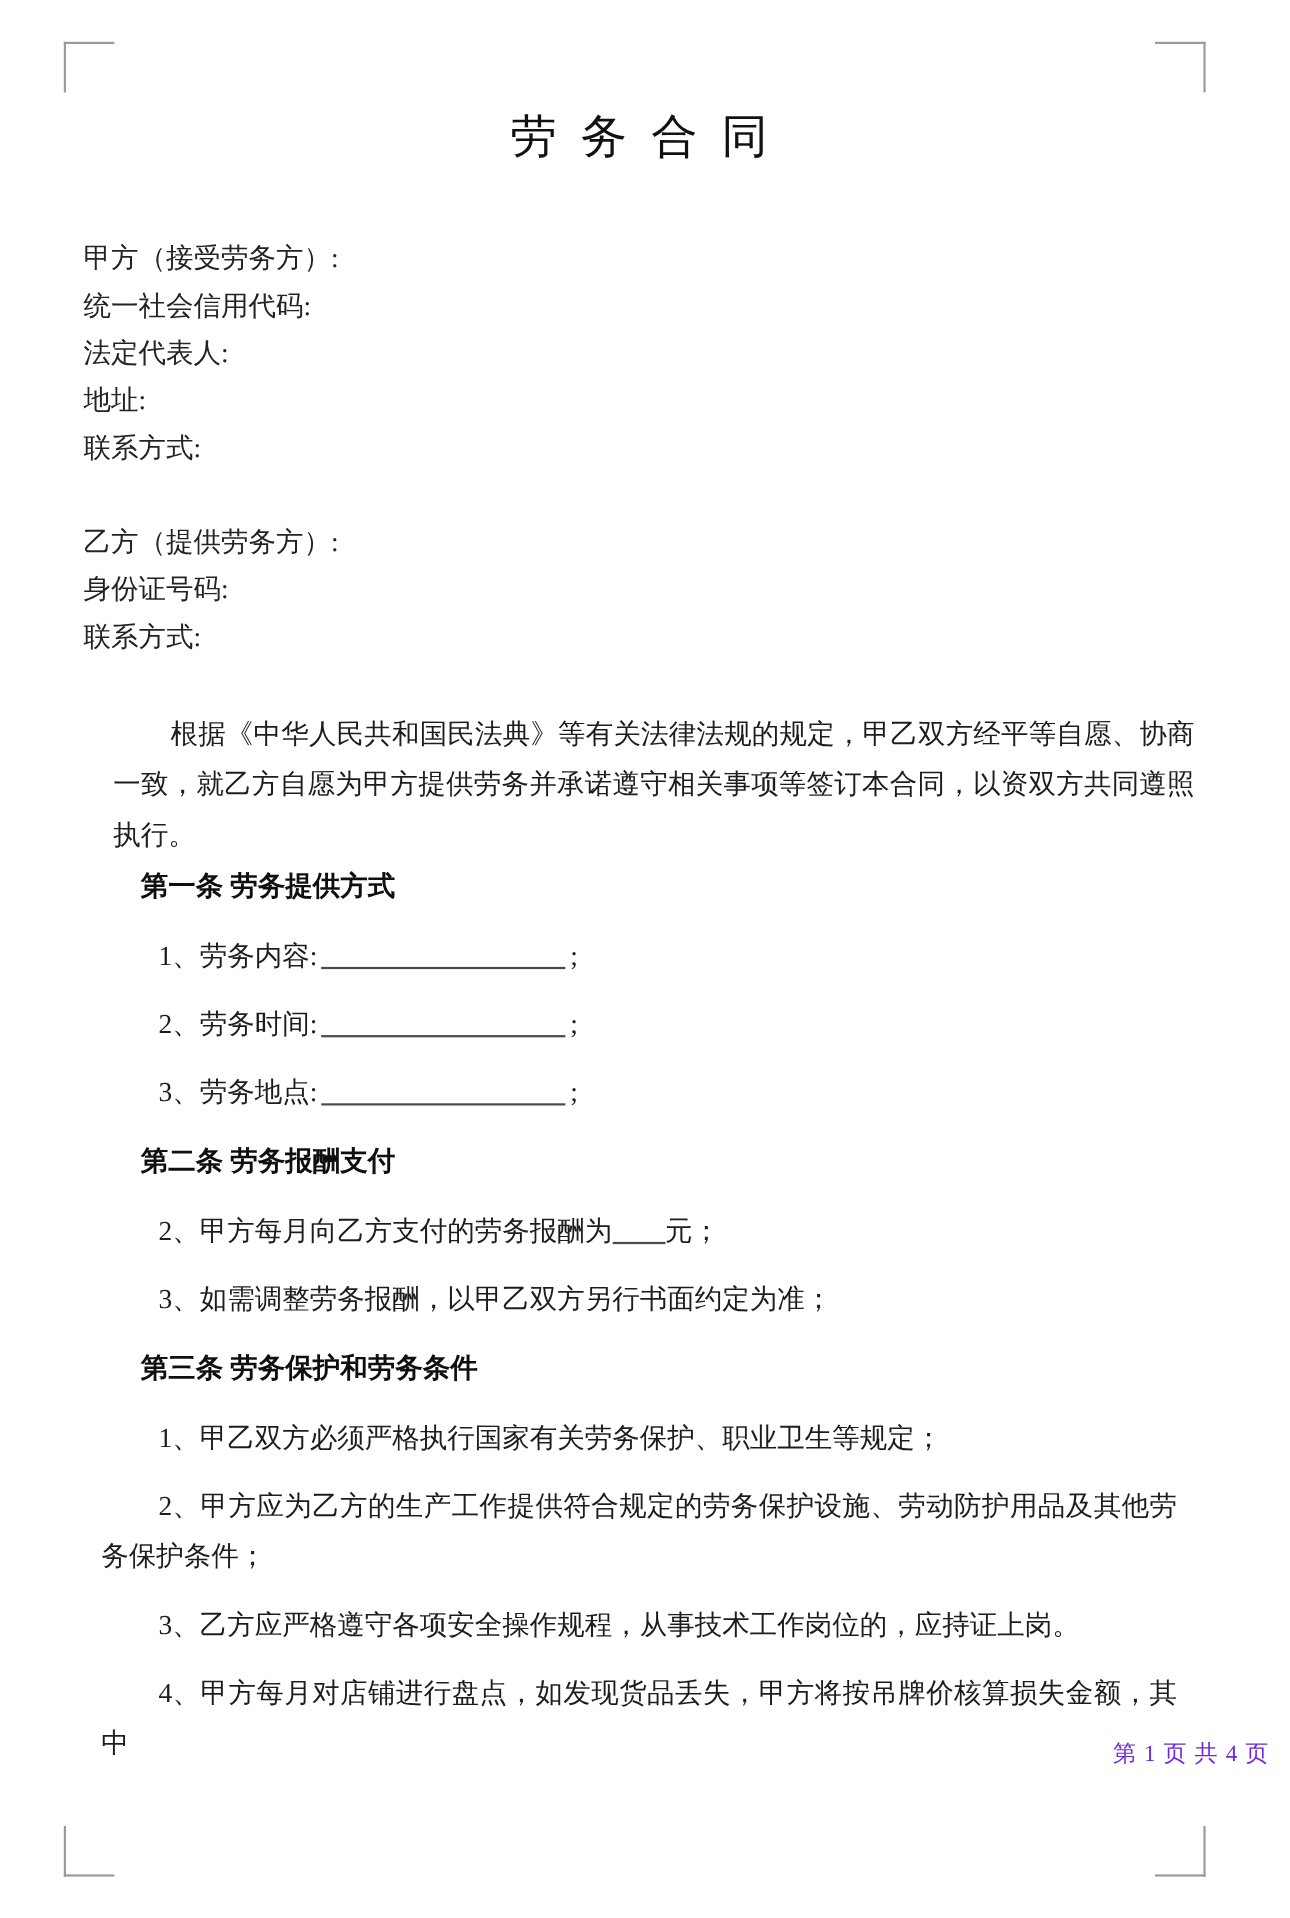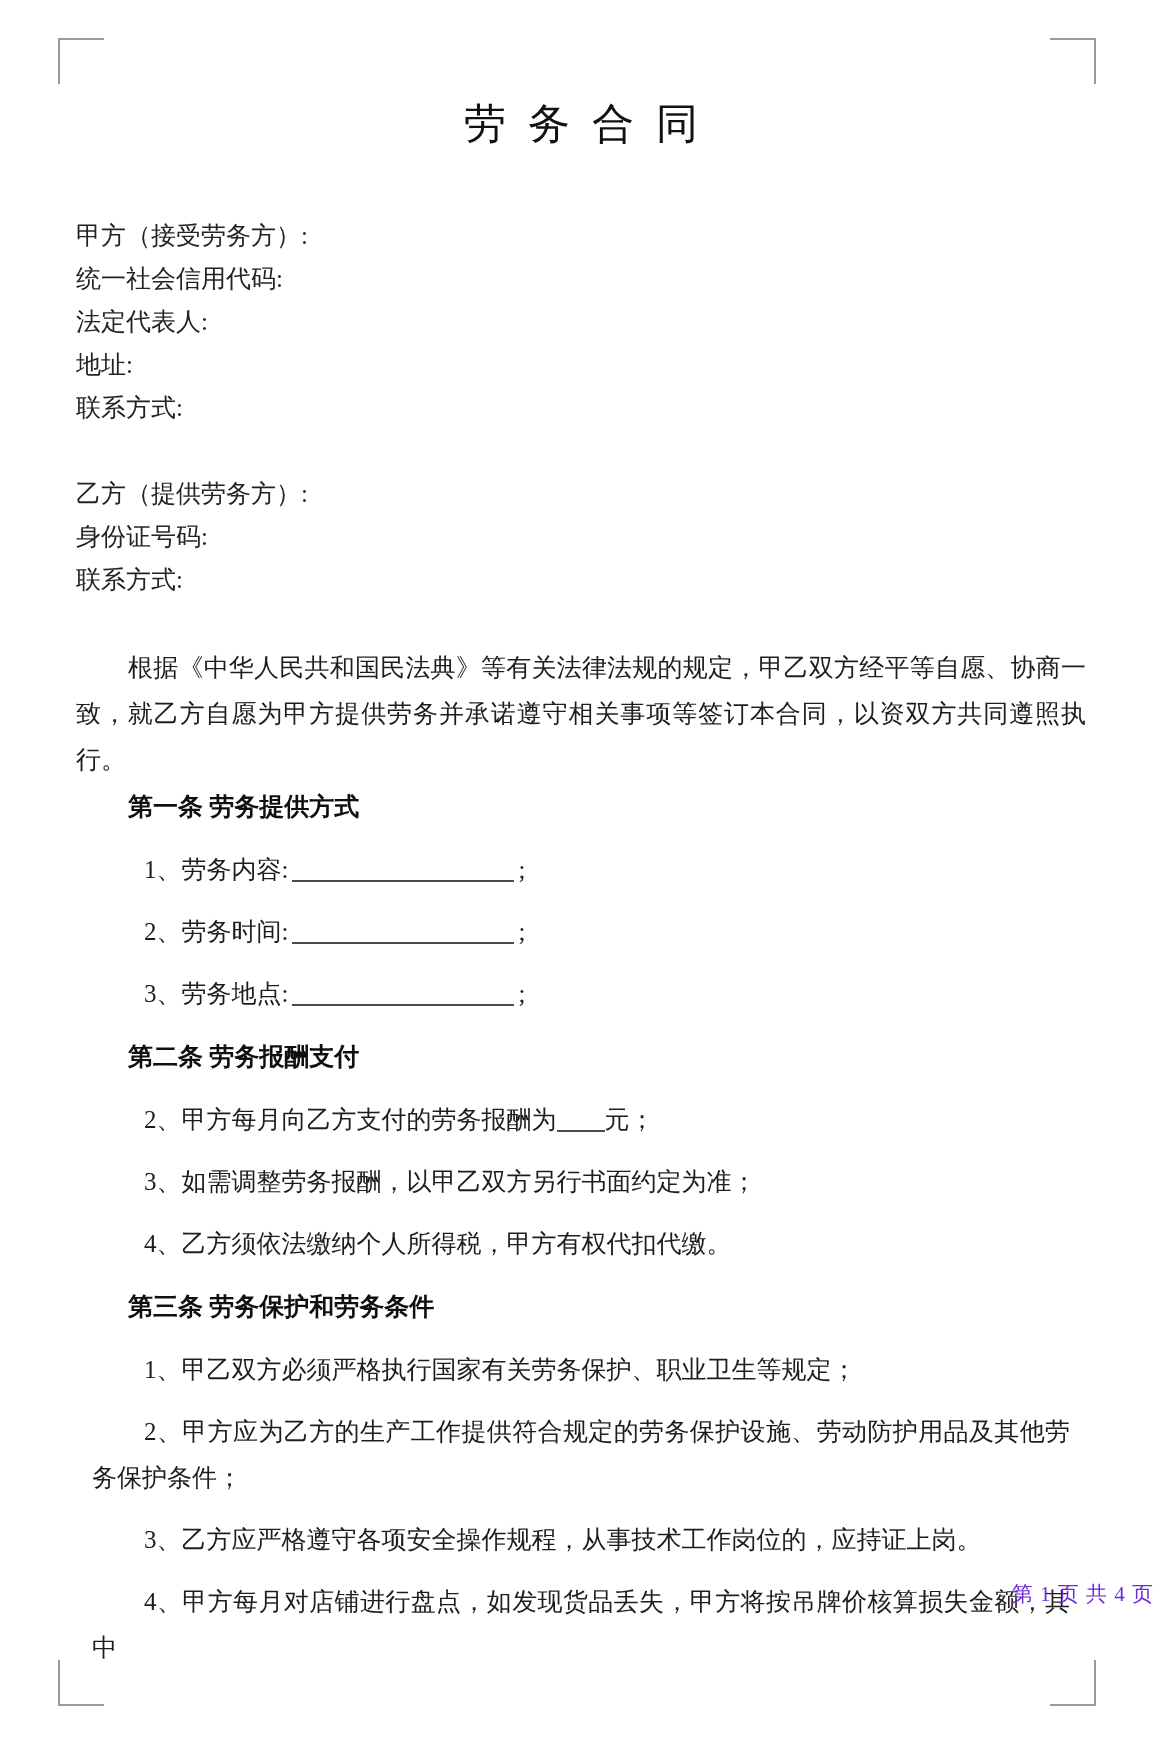--- a/index.html
+++ b/index.html
@@ -121,20 +121,21 @@
   }
   .blank-mid {
     display: inline-block;
     width: 64px;
     border-bottom: 2px solid #4b4b4b;
     vertical-align: -4px;
   }
 
   .preamble {
     margin-top: 44px;
+    margin-left: 27px;
   }
 
   .footer {
     position: absolute;
     left: 0;
     right: 0;
     bottom: 136px;
     text-align: right;
     font-size: 21px;
     color: #6d28d9;
@@ -189,21 +190,20 @@
 
 
     <p class="section-head">第二条  劳务报酬支付</p>
 
 
     <p class="clause">
       <span>2、甲方每月向乙方支付的劳务报酬为</span><span class="blank-short"></span><span>元；</span>
     </p>
 
     <p class="clause">3、如需调整劳务报酬，以甲乙双方另行书面约定为准；</p>
-    <p class="clause">4、乙方须依法缴纳个人所得税，甲方有权代扣代缴。</p>
 
     <p class="section-head">第三条  劳务保护和劳务条件</p>
 
     <p class="clause">1、甲乙双方必须严格执行国家有关劳务保护、职业卫生等规定；</p>
     <p class="clause">2、甲方应为乙方的生产工作提供符合规定的劳务保护设施、劳动防护用品及其他劳务保护条件；</p>
     <p class="clause">3、乙方应严格遵守各项安全操作规程，从事技术工作岗位的，应持证上岗。</p>
     <p class="clause">4、甲方每月对店铺进行盘点，如发现货品丢失，甲方将按吊牌价核算损失金额，其中</p>
 
   </div>
 

